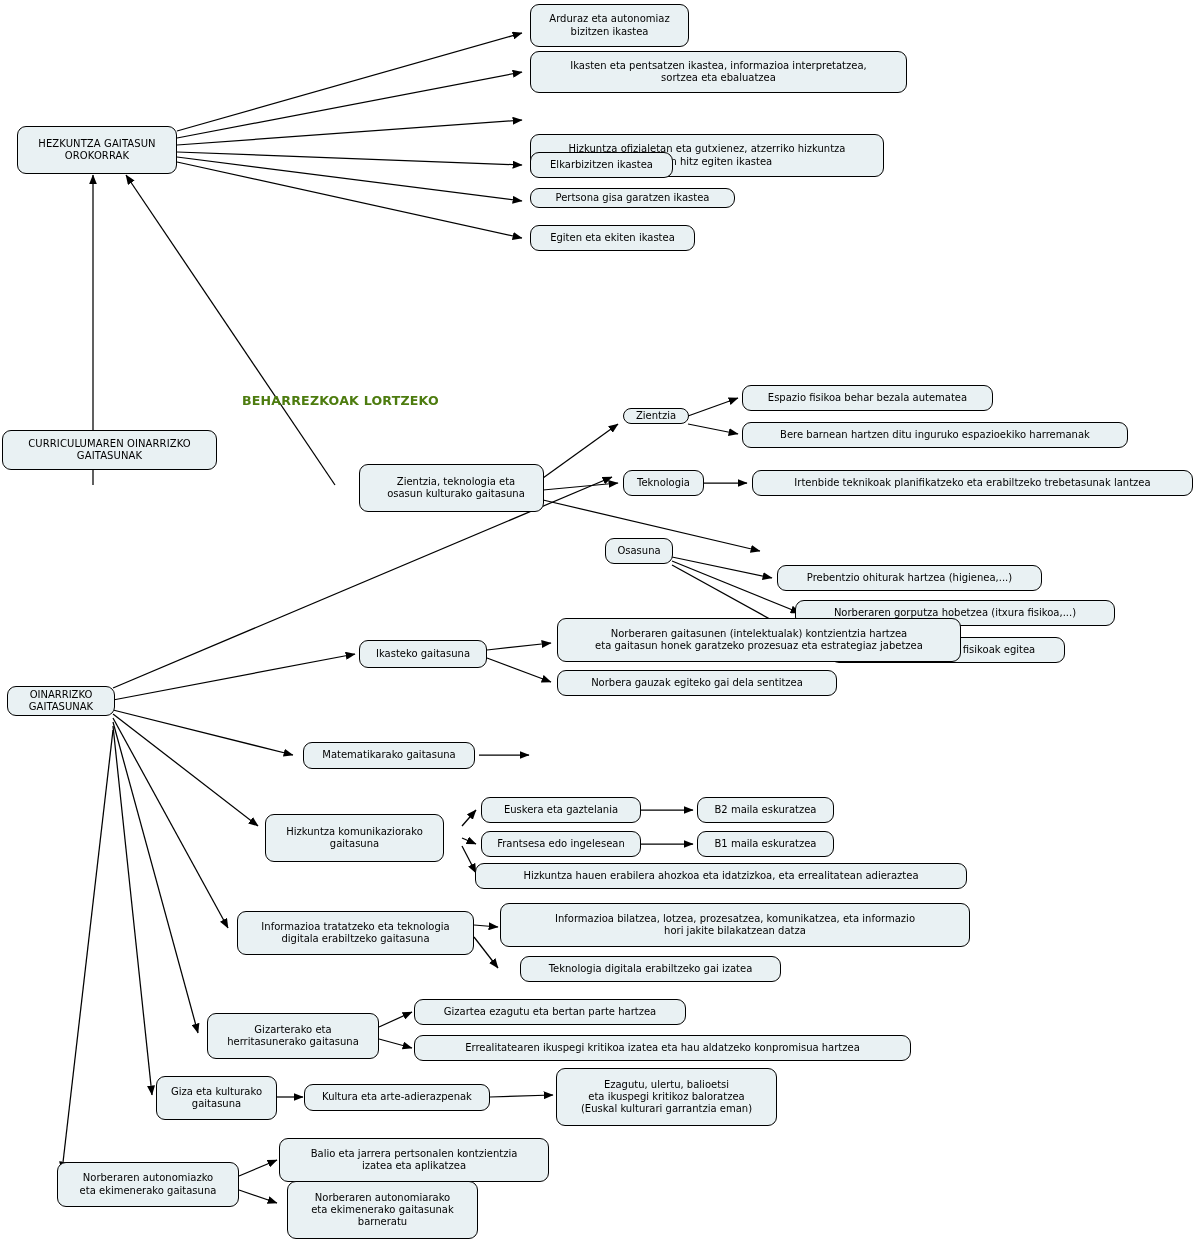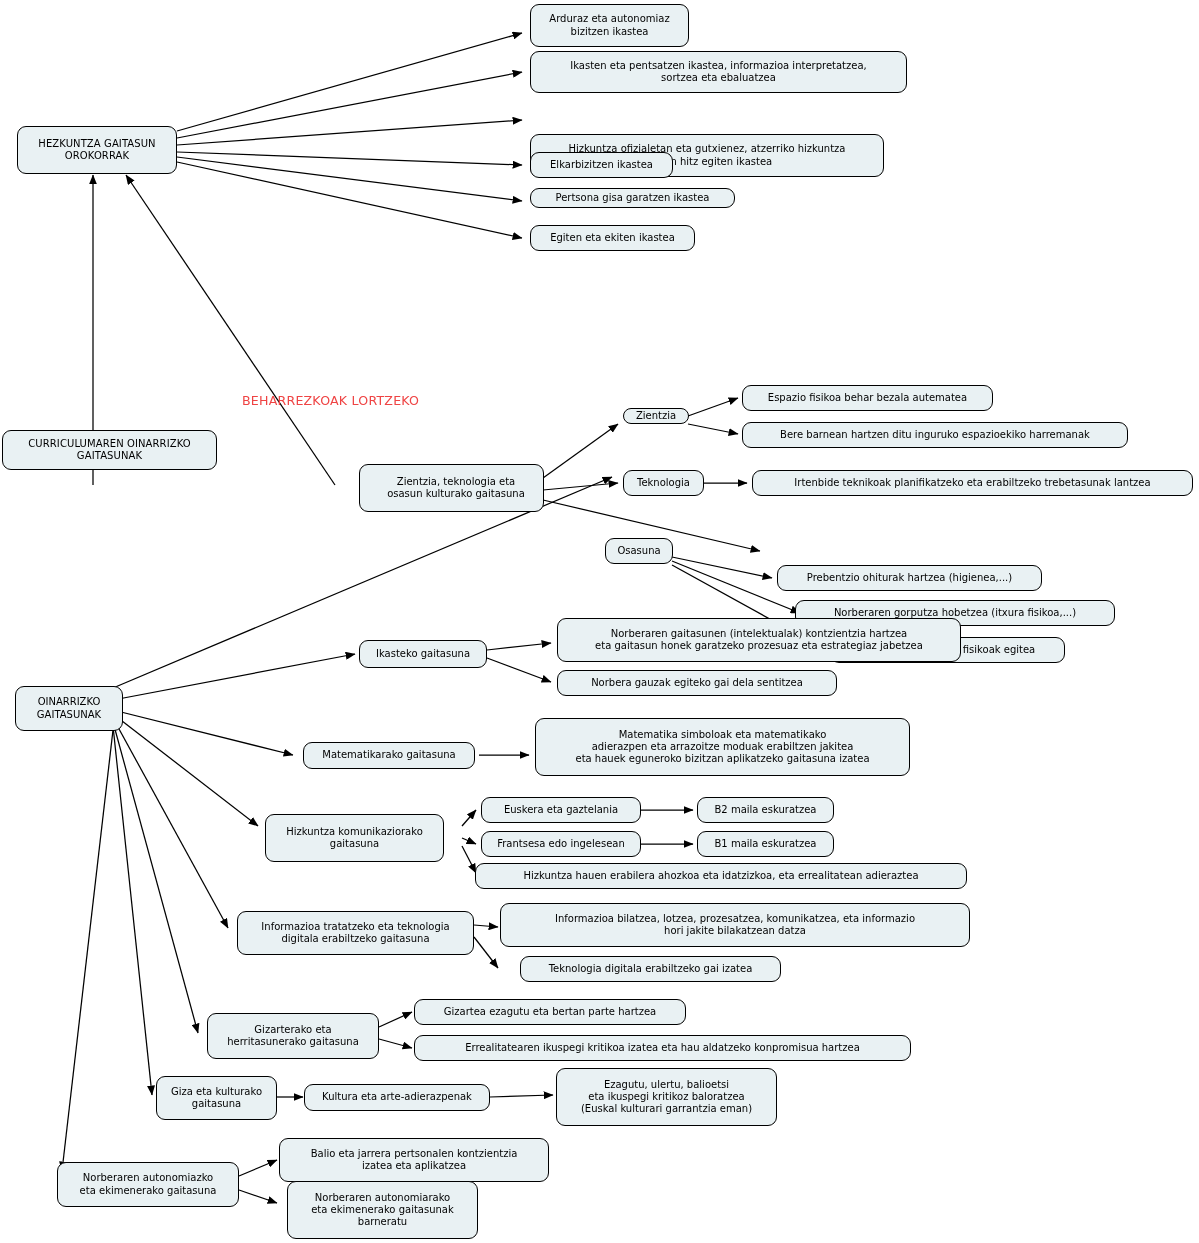--- a/index.html
+++ b/index.html
@@ -4,22 +4,22 @@
 <title>Oinarrizko Gaitasunak - Kontzeptu Mapa</title>
 <style>
   html,body{margin:0;padding:0;background:#ffffff;}
   body{font-family:"DejaVu Sans","Liberation Sans",sans-serif;}
   #canvas{position:relative;width:1199px;height:1243px;background:#ffffff;overflow:hidden;}
   #edges{position:absolute;left:0;top:0;width:1199px;height:1243px;pointer-events:none;z-index:1;}
   .node{position:absolute;box-sizing:border-box;background:#e9f1f3;border:1.3px solid #000000;
         border-radius:9px;display:flex;align-items:center;justify-content:center;text-align:center;
         font-size:10px;color:#000000;line-height:1.22;padding:3px 7px;z-index:5;}
   .node.cap{letter-spacing:.1px;}
-  .red-label{position:absolute;color:#ef4444;font-size:12.6px;letter-spacing:.2px;z-index:6;
-             white-space:nowrap;background:transparent;}
+  .red-label{position:absolute;color:#4d7c0f;font-size:12.6px;letter-spacing:.2px;z-index:6;
+             white-space:nowrap;background:transparent;font-weight:bold;}
   .node.ontop{z-index:9;}
 </style>
 </head>
 <body>
 
 <div id="canvas">
 
   <svg id="edges" viewBox="0 0 1199 1243">
     <defs>
       <marker id="ah" markerWidth="10" markerHeight="8" refX="9.4" refY="4" orient="auto" markerUnits="userSpaceOnUse">
@@ -114,30 +114,27 @@
   <div class="node" style="left:742px;top:422px;width:386px;height:26px;">Bere barnean hartzen ditu inguruko espazioekiko harremanak</div>
   <div class="node" style="left:777px;top:565px;width:265px;height:26px;">Prebentzio ohiturak hartzea (higienea,...)</div>
 
   <div class="node" style="left:752px;top:470px;width:441px;height:26px;">Irtenbide teknikoak planifikatzeko eta erabiltzeko trebetasunak lantzea</div>
   <div class="node" style="left:795px;top:600px;width:320px;height:26px;">Norberaren gorputza hobetzea (itxura fisikoa,...)</div>
   <div class="node" style="left:830px;top:637px;width:235px;height:26px;">Ariketa eta jarduera fisikoak egitea</div>
 
   <div class="node ontop" style="left:557px;top:618px;width:404px;height:44px;white-space:pre-line;">Norberaren gaitasunen (intelektualak) kontzientzia hartzea
 eta gaitasun honek garatzeko prozesuaz eta estrategiaz jabetzea</div>
 
-  <div class="node" style="left:15px;top:686px;width:108px;height:45px;white-space:pre-line;">OINARRIZKO
+  <div class="node" style="left:7px;top:686px;width:108px;height:30px;white-space:pre-line;">OINARRIZKO
 GAITASUNAK</div>
 
   <div class="node" style="left:359px;top:640px;width:128px;height:28px;">Ikasteko gaitasuna</div>
   <div class="node" style="left:557px;top:670px;width:280px;height:26px;">Norbera gauzak egiteko gai dela sentitzea</div>
 
   <div class="node" style="left:303px;top:742px;width:172px;height:27px;">Matematikarako gaitasuna</div>
-  <div class="node" style="left:535px;top:718px;width:375px;height:58px;white-space:pre-line;">Matematika simboloak eta matematikako
-adierazpen eta arrazoitze moduak erabiltzen jakitea
-eta hauek eguneroko bizitzan aplikatzeko gaitasuna izatea</div>
 
   <div class="node" style="left:265px;top:814px;width:179px;height:48px;white-space:pre-line;">Hizkuntza komunikaziorako
 gaitasuna</div>
   <div class="node" style="left:481px;top:797px;width:160px;height:26px;">Euskera eta gaztelania</div>
   <div class="node" style="left:481px;top:831px;width:160px;height:26px;">Frantsesa edo ingelesean</div>
   <div class="node" style="left:697px;top:797px;width:137px;height:26px;">B2 maila eskuratzea</div>
   <div class="node" style="left:697px;top:831px;width:137px;height:26px;">B1 maila eskuratzea</div>
   <div class="node" style="left:475px;top:863px;width:492px;height:26px;">Hizkuntza hauen erabilera ahozkoa eta idatzizkoa, eta errealitatean adieraztea</div>
 
   <div class="node" style="left:237px;top:911px;width:237px;height:44px;white-space:pre-line;">Informazioa tratatzeko eta teknologia

